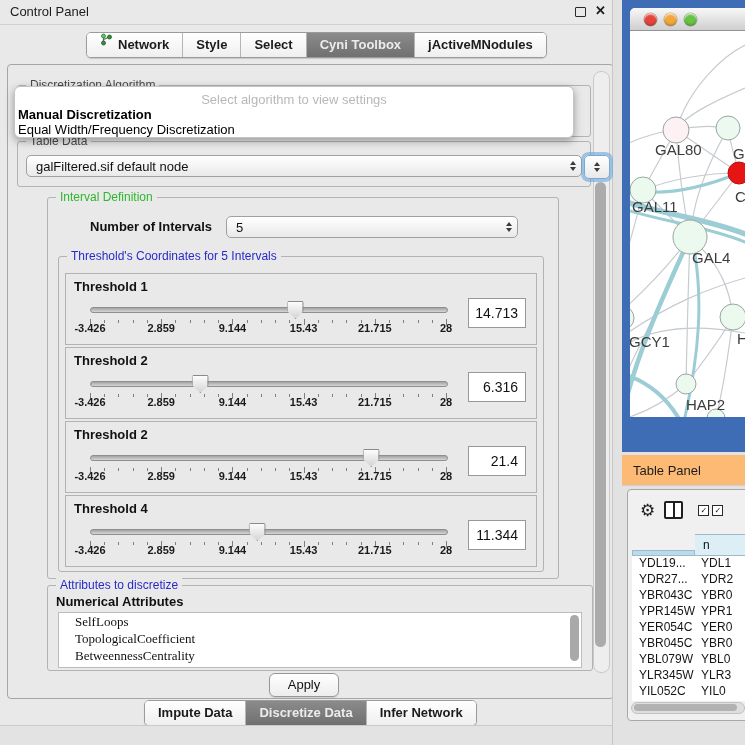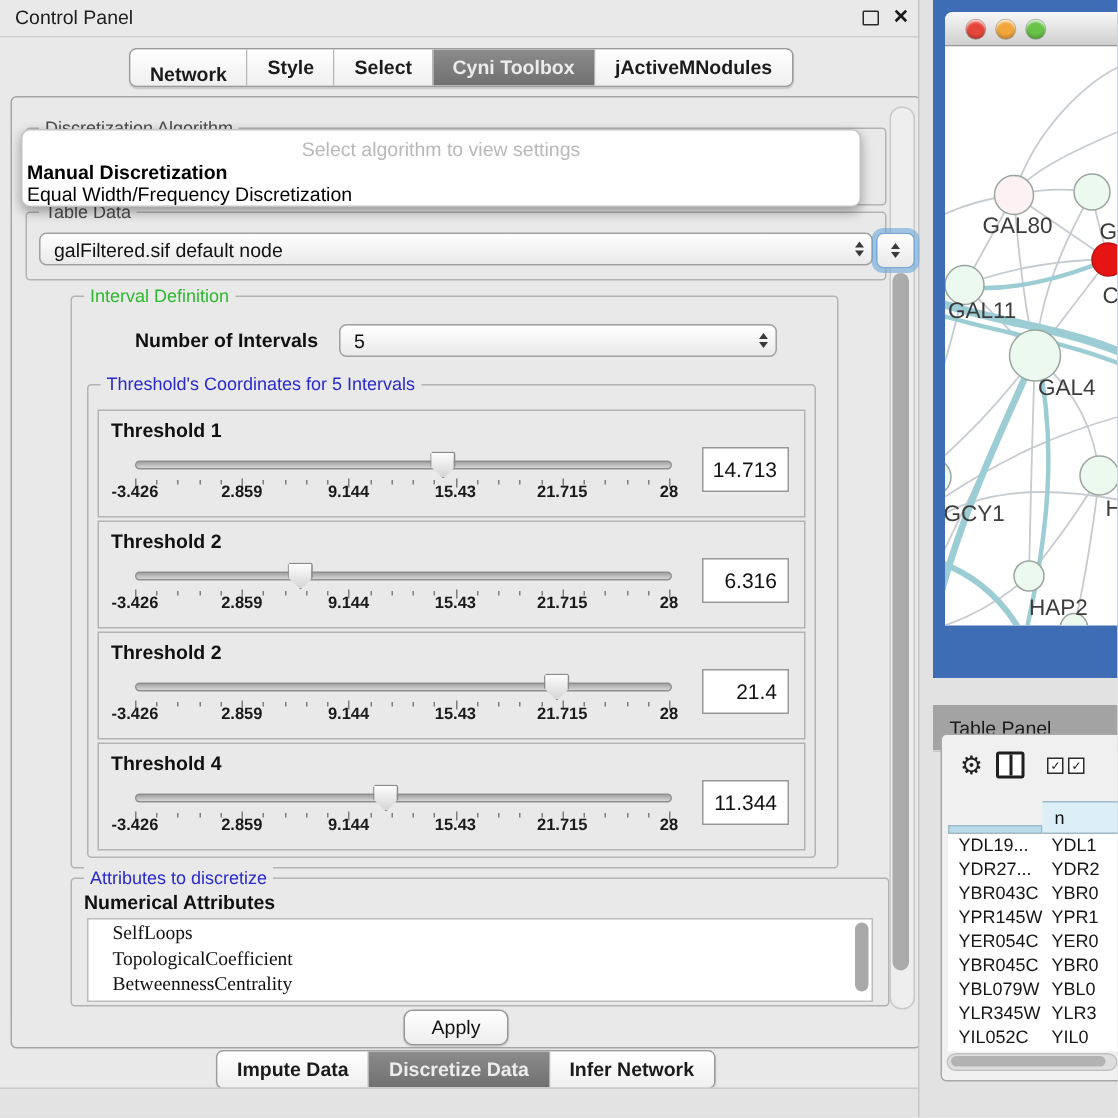--- a/index.html
+++ b/index.html
@@ -6,21 +6,21 @@
   body{width:745px;height:745px;font-family:"Liberation Sans",sans-serif;background:#e9e9e9;position:relative;overflow:hidden;}
   .abs{position:absolute;}
   
   #left-panel{left:0;top:0;width:618px;height:745px;background:#e9e9e9;}
   #titlebar{left:0;top:0;width:618px;height:24px;background:#e9e9e9;border-bottom:1px solid #d0d0d0;text-align:right;}
   #titlebar .title{position:absolute;left:10px;top:4px;font-size:13px;color:#1c1c1c;}
   #float-icon{position:absolute;right:32px;top:7px;width:9px;height:8px;border:1.6px solid #2a2a2a;border-radius:1px;}
   #close-icon{position:absolute;right:12px;top:3px;font-size:13px;font-weight:bold;color:#1a1a1a;}
   
   .seg-bar{display:flex;border:1px solid #9b9b9b;border-radius:5px;overflow:hidden;background:#fff;box-shadow:0 1px 1px rgba(0,0,0,.15);}
-  .seg{height:24px;line-height:24px;padding:0 13px;font-size:13px;font-weight:bold;color:#1b1b1b;background:linear-gradient(#ffffff,#efefef);border-right:1px solid #b5b5b5;white-space:nowrap;display:flex;align-items:center;gap:5px;flex-direction:column;}
+  .seg{height:24px;line-height:24px;padding:0 13px;font-size:13px;font-weight:bold;color:#1b1b1b;background:linear-gradient(#ffffff,#efefef);border-right:1px solid #b5b5b5;white-space:nowrap;display:flex;gap:5px;}
   .seg:last-child{border-right:none;}
   .seg.selected{background:linear-gradient(#8b8b8b,#707070);color:#ececec;}
   #top-tabs{left:86px;top:32px;}
   #bottom-tabs{left:144px;top:700px;}
   
   #content-panel{left:7px;top:64px;width:605px;height:633px;border:1px solid #a6a6a6;border-radius:4px;background:#e9e9e9;}
   .groupbox{position:absolute;border:1px solid #b3b3b3;border-radius:3px;}
   .group-title{position:absolute;top:-8px;left:8px;background:#e9e9e9;padding:0 4px;font-size:12px;}
   .t-green{color:#2eb82e;}
   .t-blue{color:#2929cc;}
@@ -63,21 +63,21 @@
   #apply-btn{left:261px;top:608px;width:68px;height:22px;border:1px solid #979797;border-radius:6px;background:linear-gradient(#ffffff,#ededed);font-size:13px;color:#111;text-align:center;line-height:22px;box-shadow:0 1px 1px rgba(0,0,0,.12);}
   #bottom-strip{left:0;top:725px;width:618px;height:20px;background:#e3e3e3;border-top:1px solid #cacaca;}
   
   #right-bg{left:612px;top:0;width:133px;height:745px;background:#e2e2e2;border-left:1px solid #c6c6c6;}
   #net-frame{left:622px;top:0;width:123px;height:452px;background:#3e6db6;}
   #net-window{position:absolute;left:8px;top:8px;width:115px;height:409px;background:#fff;border-radius:5px 0 0 0;overflow:hidden;}
   #mac-titlebar{position:absolute;left:0;top:0;width:100%;height:22px;background:linear-gradient(#f8f8f8,#cfcfcf);border-bottom:1px solid #949494;border-radius:5px 0 0 0;}
   .light{position:absolute;top:4.5px;width:13px;height:13px;border-radius:50%;box-shadow:inset 0 1.5px 1.5px rgba(255,255,255,.75),inset 0 -1.5px 2px rgba(0,0,0,.22),0 0 0 .5px rgba(0,0,0,.28);}
   #net-canvas{position:absolute;left:0;top:22px;}
   
-  #tp-titlebar{left:622px;top:455px;width:123px;height:30px;background:#a3a3a3;border-bottom:1px solid #d0d0d0;margin-top:15px;}
+  #tp-titlebar{left:622px;top:455px;width:123px;height:30px;background:#fdba74;border-bottom:1px solid #d0d0d0;}
   #tp-titlebar .title{position:absolute;left:11px;top:8px;font-size:13px;color:#1c1c1c;}
   #table-panel{left:627px;top:489px;width:118px;height:230px;background:#f0f0f0;border:1px solid #a8a8a8;border-radius:4px 0 0 4px;overflow:hidden;}
   #tp-toolbar{position:absolute;left:0;top:0;width:100%;height:40px;display:flex;align-items:center;gap:9px;padding-left:12px;}
   #gear-icon{font-size:17px;color:#1f1f1f;line-height:17px;}
   #col-icon{width:15px;height:14px;border:2px solid #1f1f1f;border-radius:2px;background:#fff;position:relative;}
   #col-icon:after{content:"";position:absolute;left:50%;top:0;width:2px;height:100%;background:#1f1f1f;transform:translateX(-50%);}
   .cb{width:9px;height:9px;border:1.4px solid #2a2a2a;background:#fff;font-size:8px;line-height:9px;text-align:center;color:#111;}
   #tp-cbs{display:flex;gap:3px;margin-left:6px;}
   #tp-header{position:absolute;left:4px;top:44px;width:114px;height:22px;display:flex;}
   .hcell{box-sizing:border-box;border:1px solid #9fb9c6;font-size:12px;color:#111;line-height:20px;}

